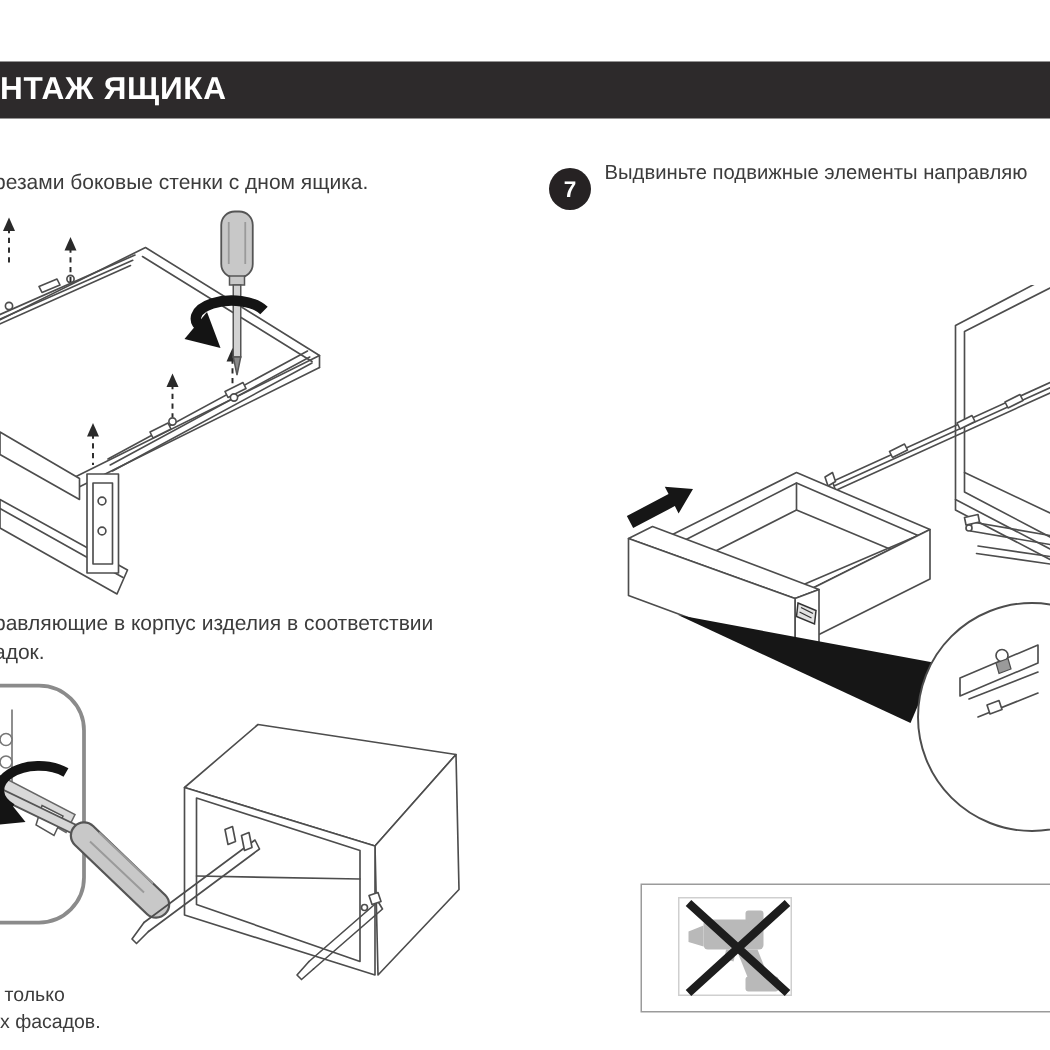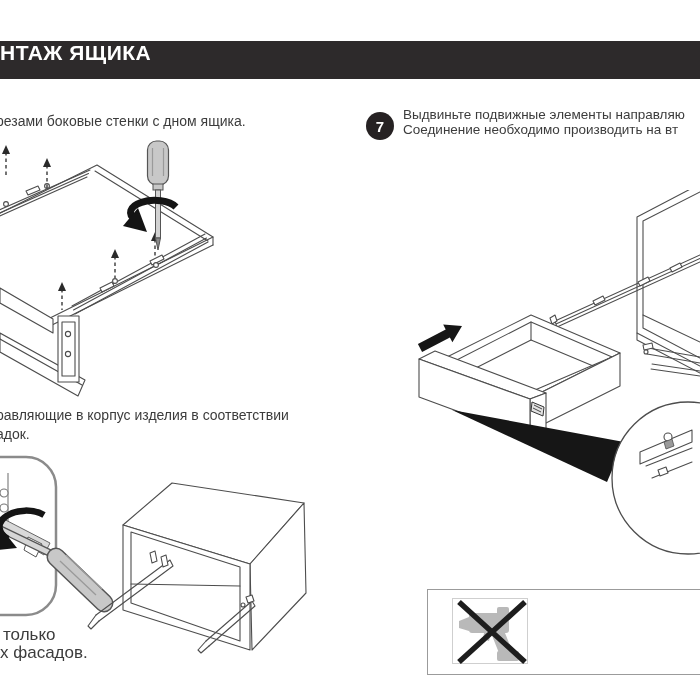--- a/index.html
+++ b/index.html
@@ -3,30 +3,30 @@
 <meta charset="utf-8">
 <style>
   html,body{margin:0;padding:0;}
   body{
     width:700px;height:700px;overflow:hidden;position:relative;
     background:#ffffff;font-family:"Liberation Sans",sans-serif;color:#3c3c3c;
   }
   .abs{position:absolute;}
   #header-bar{
     left:0;top:41px;width:700px;height:38px;background:#2d2a2b;
-    display:flex;align-items:flex-start;
+    display:flex;align-items:center;
   }
   #header-bar .title{
     color:#ffffff;font-size:21px;font-weight:bold;letter-spacing:.5px;
     margin-left:0;white-space:nowrap;
   }
   .body-text{font-size:14px;line-height:18px;white-space:nowrap;color:#3c3c3c;}
   #intro-text{left:-4px;top:112px;}
   #install-note{left:-4px;top:406px;line-height:18.5px;}
-  #adjust-note{left:0;top:626px;font-size:17px;line-height:17.5px;}
+  #adjust-note{left:0;top:654px;font-size:13px;line-height:17.5px;}
   #adjust-note .l1{margin-left:3px;}
   #step7-badge{
     left:366px;top:112px;width:28px;height:28px;border-radius:50%;
     background:#262223;display:flex;align-items:center;justify-content:center;
   }
   #step7-badge span{color:#fff;font-size:15px;font-weight:bold;}
   #step7-text{left:403px;top:107px;font-size:13.5px;line-height:15.4px;white-space:nowrap;}
   svg{display:block;}
   .lineart{stroke:#4d4d4d;stroke-width:1.1;fill:none;stroke-linejoin:round;stroke-linecap:round;}
   .facefill{fill:#ffffff;stroke:#4d4d4d;stroke-width:1.1;stroke-linejoin:round;}
@@ -109,21 +109,20 @@
     <path d="M 176 69 A 24 12 0 1 0 136 82" stroke="#141414" stroke-width="7" fill="none"></path>
     <polygon points="138,70 147,94 123,88" fill="#141414"></polygon>
   </g>
 </svg>
 
 <div id="step7-badge" class="abs">
   <span>7</span>
 </div>
 <div id="step7-text" class="abs">
   <div>Выдвиньте подвижные элементы направляю</div>
-  <div>Соединение необходимо производить на вт</div>
 </div>
 
 <svg class="abs" style="left:400px;top:190px;" width="300" height="372" viewBox="0 0 300 372">
 
   <g>
     <path class="lineart" d="M 300 -6 L 237 27 L 237 143 L 300 176"></path>
     <path class="lineart" d="M 300 2 L 243 31 L 243 138 L 300 168"></path>
     <path class="lineart" d="M 237 143 L 237 150 L 300 183"></path>
     <path class="lineart" d="M 243 125 L 300 152"></path>
   </g>

